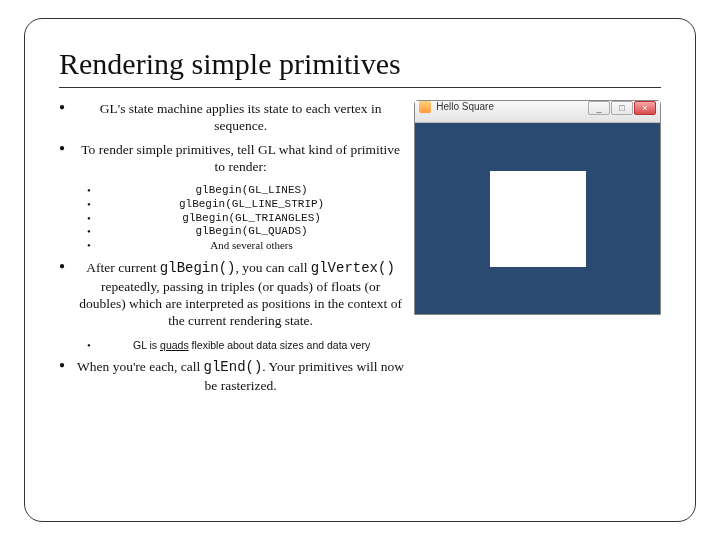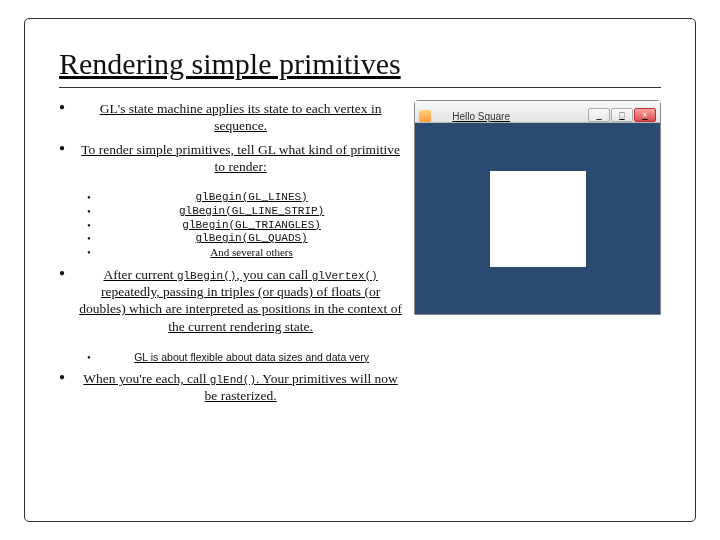--- a/index.html
+++ b/index.html
@@ -7,23 +7,22 @@
     width: 720px; height: 540px;
     font-family: Georgia, 'Times New Roman', serif;
     background: #fff;
     position: relative;
     overflow: hidden;
   }
   .frame {
     position: absolute;
     left: 24px; right: 24px; top: 18px; bottom: 18px;
     border: 1.5px solid #333;
-    border-radius: 5px;
+    border-radius: 18px;
     padding: 28px 34px 16px 34px;
-    text-decoration: underline;
   }
   .title {
     font-size: 30px;
     font-weight: normal;
     color: #111;
     margin-bottom: 6px;
   }
   .title-rule {
     border: none;
     border-top: 1.5px solid #333;
@@ -49,60 +48,60 @@
   }
   ul.top-list > li::before {
     content: "●";
     position: absolute;
     left: 0; top: 1px;
     font-size: 10px;
     color: #111;
   }
   ul.sub-list {
     list-style: none;
-    margin-top: 16px;
+    margin-top: 9px;
     font-size: 11px;
     font-family: 'Courier New', monospace;
   }
   ul.sub-list.ss { font-family: Arial, sans-serif; font-size: 10.5px; }
   ul.sub-list > li {
     position: relative;
     padding-left: 22px;
     line-height: 1.25;
   }
   ul.sub-list > li::before {
     content: "•";
     position: absolute;
     left: 10px; top: 0;
     font-size: 11px;
     color: #111;
     font-family: Georgia, serif;
   }
   .serif-note { font-family: Georgia, serif; font-size: 11px; }
-  .mono-inline { font-family: 'Courier New', monospace; font-size: 11px; }
+  .mono-inline { font-family: 'Courier New', monospace; font-size: 14px; }
   .under { text-decoration: underline; }
 
   
   .win {
     width: 100%; height: 215px;
     border: 1px solid #888;
     border-radius: 4px 4px 0 0;
     background: #f3f3f3;
     box-shadow: 0 0 0 1px #ddd inset;
     display: flex; flex-direction: column;
     margin-bottom: 12px;
   }
   .win-title {
     height: 22px;
     background: linear-gradient(#f9f9f9, #e3e3e3);
     border-bottom: 1px solid #bbb;
-    display: flex; align-items: flex-end;
+    display: flex; align-items: flex-start;
     padding: 0 4px;
     font-family: Tahoma, Arial, sans-serif;
-    font-size: 10px; color: #333; gap: 16px;
+    font-size: 10px; color: #333;
   }
   .win-icon {
     width: 12px; height: 12px;
     background: linear-gradient(#ffd27a,#ff9a3c);
     border-radius: 2px;
     margin-right: 5px;
   }
   .win-caps { margin-left: auto; display: flex; gap: 1px; }
   .win-cap {
     width: 22px; height: 14px;
@@ -151,21 +150,21 @@
             <li>glBegin(GL_LINES)</li>
             <li>glBegin(GL_LINE_STRIP)</li>
             <li>glBegin(GL_TRIANGLES)</li>
             <li>glBegin(GL_QUADS)</li>
             <li class="serif-note">And several others</li>
           </ul>
         </li>
         <li>
           <span>After current </span><span class="mono-inline">glBegin()</span><span>, you can call </span><span class="mono-inline">glVertex()</span><span> repeatedly, passing in triples (or quads) of floats (or doubles) which are interpreted as positions in the context of the current rendering state.</span>
           <ul class="sub-list ss">
-            <li><span>GL is </span><span class="under">about</span><span> flexible about data sizes and data very</span></li>
+            <li><span>GL is </span><span class="under">quads</span><span> flexible about data sizes and data very</span></li>
           </ul>
         </li>
         <li>
           <span>When you're each, call </span><span class="mono-inline">glEnd()</span><span>.  Your primitives will now be rasterized.</span>
         </li>
       </ul>
     </div>
 
     <div class="rightcol">
       <div class="win">

